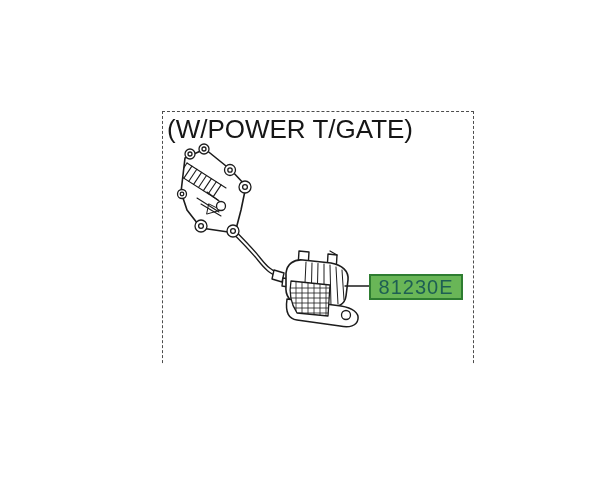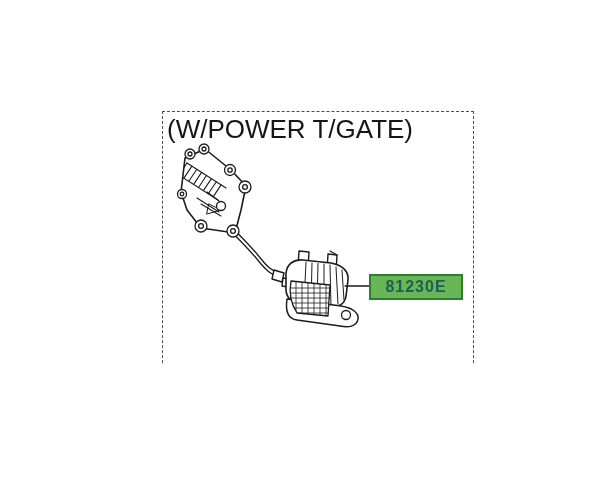--- a/index.html
+++ b/index.html
@@ -45,25 +45,24 @@
     height: 26px;
     box-sizing: border-box;
     background: var(--callout-bg, #69b657);
     border: 2px solid var(--callout-border, #2e7d31);
     display: flex;
     align-items: center;
     justify-content: center;
     cursor: pointer;
   }
   .callout span {
-    font-size: 16px;
+    font-size: 20px;
     letter-spacing: 1px;
     color: var(--callout-text, #1e5f53);
     line-height: 1;
-    font-weight: bold;
   }
 </style>
 </head>
 <body>
 
 <div class="canvas">
   <div class="diagram-box">
 
     <div class="diagram-title">(W/POWER T/GATE)</div>
 

